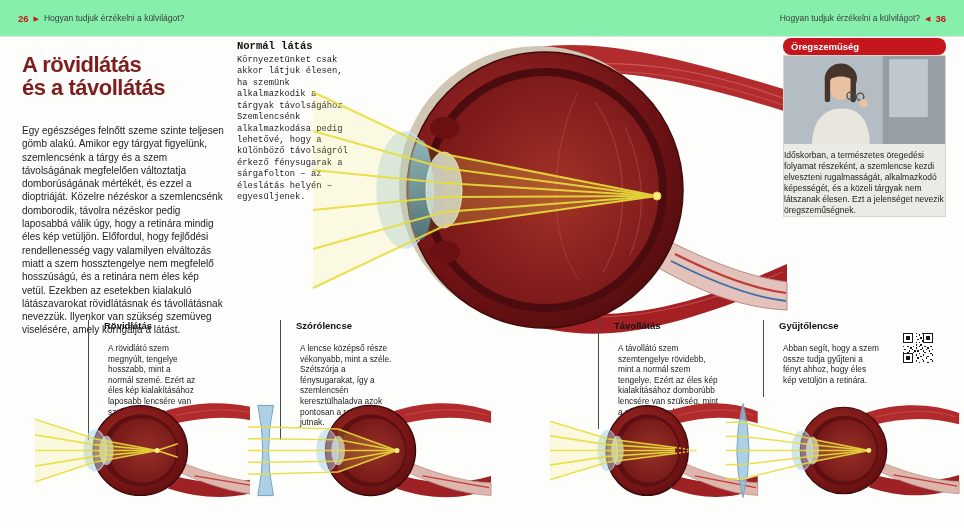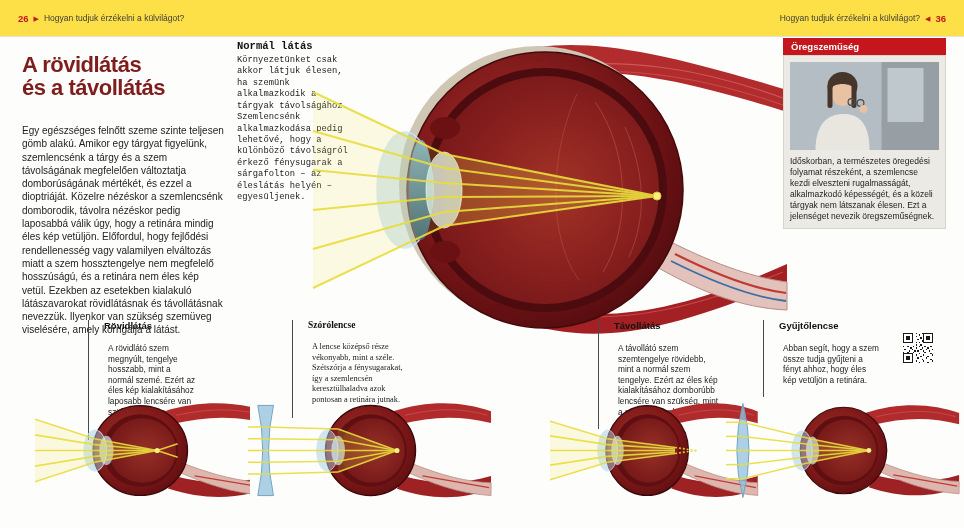--- a/index.html
+++ b/index.html
@@ -1,20 +1,20 @@
 <!DOCTYPE html>
 <html><head>
 <meta charset="utf-8">
 <style>
   html,body{margin:0;padding:0;}
   body{font-family:"Liberation Sans", sans-serif; background:#e9e7e2;}
   .page{position:relative;width:964px;height:528px;background:#fdfdfc;overflow:hidden;}
 
   
-  .header{position:absolute;top:0;left:0;right:0;height:26px;background:#fde047;
+  .header{position:absolute;top:0;left:0;right:0;height:26px;background:#86efac;
     border-bottom:1px solid #e4e1d8;display:flex;justify-content:space-between;
     align-items:center;padding:18px 18px;box-sizing:border-box;font-size:8.5px;color:#3c3c3c;}
   .header .side{display:flex;align-items:center;gap:5px;}
   .page-num{color:#c4161c;font-weight:bold;font-size:9.5px;}
   .arrow{color:#c4161c;font-size:7px;line-height:1;}
 
   
   .article-title{position:absolute;left:22px;top:38px;width:200px;font-size:22px;
     font-weight:bold;color:#7f1d1d;line-height:1.05;letter-spacing:-0.5px;white-space:pre-line;}
   .article-body{position:absolute;left:22px;top:114px;width:202px;font-size:10px;
@@ -24,31 +24,31 @@
   .nv-block{position:absolute;left:237px;top:40px;width:112px;font-family:Liberation Mono, monospace;}
   .block-title{font-size:10.5px;font-weight:bold;color:#111;margin:0 0 3px 0;}
   .block-body{font-size:8.8px;line-height:1.3;color:#222;margin:0;}
 
   
   .big-eye{position:absolute;left:295px;top:32px;width:495px;height:310px;}
 
   
   .sidebar{position:absolute;left:783px;top:38px;width:163px;}
   .sidebar-header{background:#c4161c;color:#ffffff;font-weight:bold;font-size:9.5px;
-    padding:3px 8px;}
-  .sidebar-box{background:#eceae4;border:1px solid #d8d5cb;padding:6px;box-sizing:border-box;}
+    padding:3px 8px;border-radius:8px;}
+  .sidebar-box{background:#eceae4;border:1px solid #d8d5cb;padding:0;box-sizing:border-box;}
   .sidebar-photo{width:100%;height:88px;display:block;margin-bottom:6px;}
   .sidebar-body{font-size:8.5px;line-height:1.3;color:#222;margin:0;}
 
   
   .dlabel{position:absolute;top:320px;border-left:1px solid #4a4a4a;padding-left:7px;box-sizing:border-box;}
   .dlabel .dtitle{font-size:9.5px;font-weight:bold;color:#111;margin:0 0 2px 8px;}
   .dlabel .dbody{font-size:8.3px;line-height:1.28;color:#222;margin:12px;}
   .dl1{left:88px;width:122px;}
-  .dl2{left:292px;width:128px;font-family:Liberation Serif, serif;}
+  .dl2{left:280px;width:128px;}
   .dl3{left:598px;width:134px;}
   .dl4{left:763px;width:128px;}
 
   
   .diag-svg{position:absolute;top:388px;height:125px;}
   .ds1{left:35px;width:215px;}
   .ds2{left:248px;width:245px;}
   .ds3{left:550px;width:215px;}
   .ds4{left:726px;width:235px;}
 

